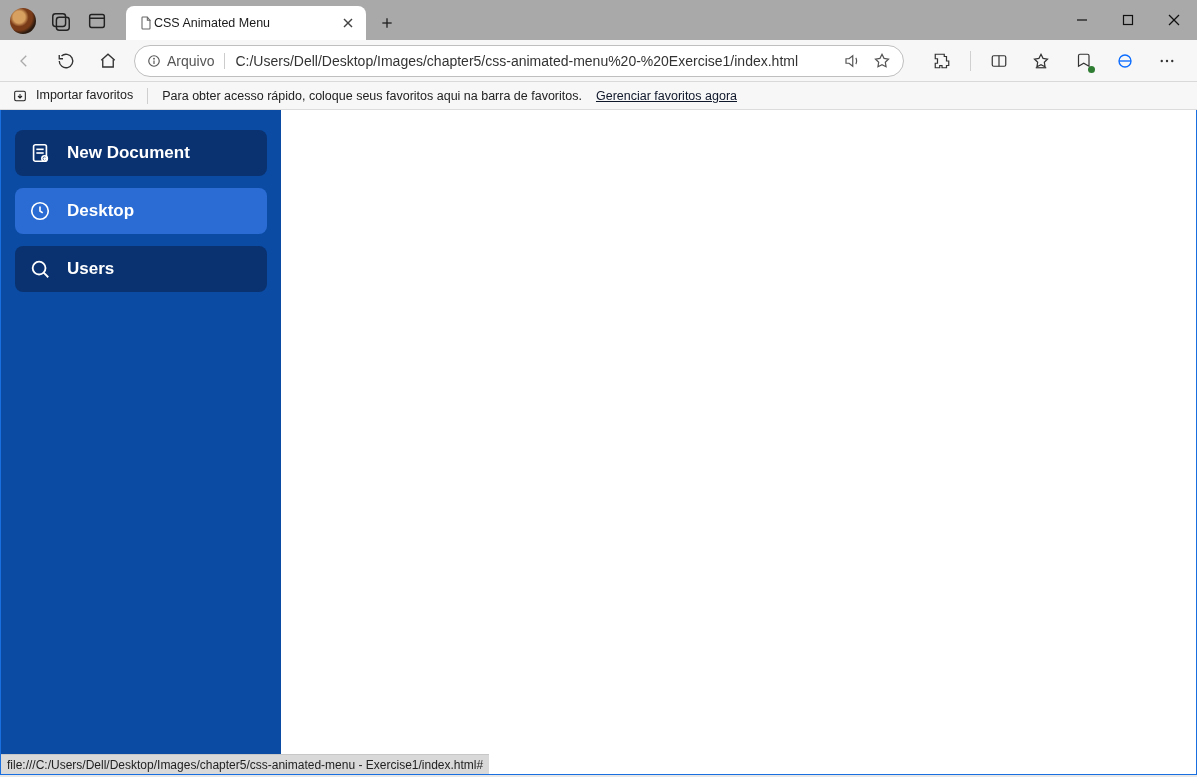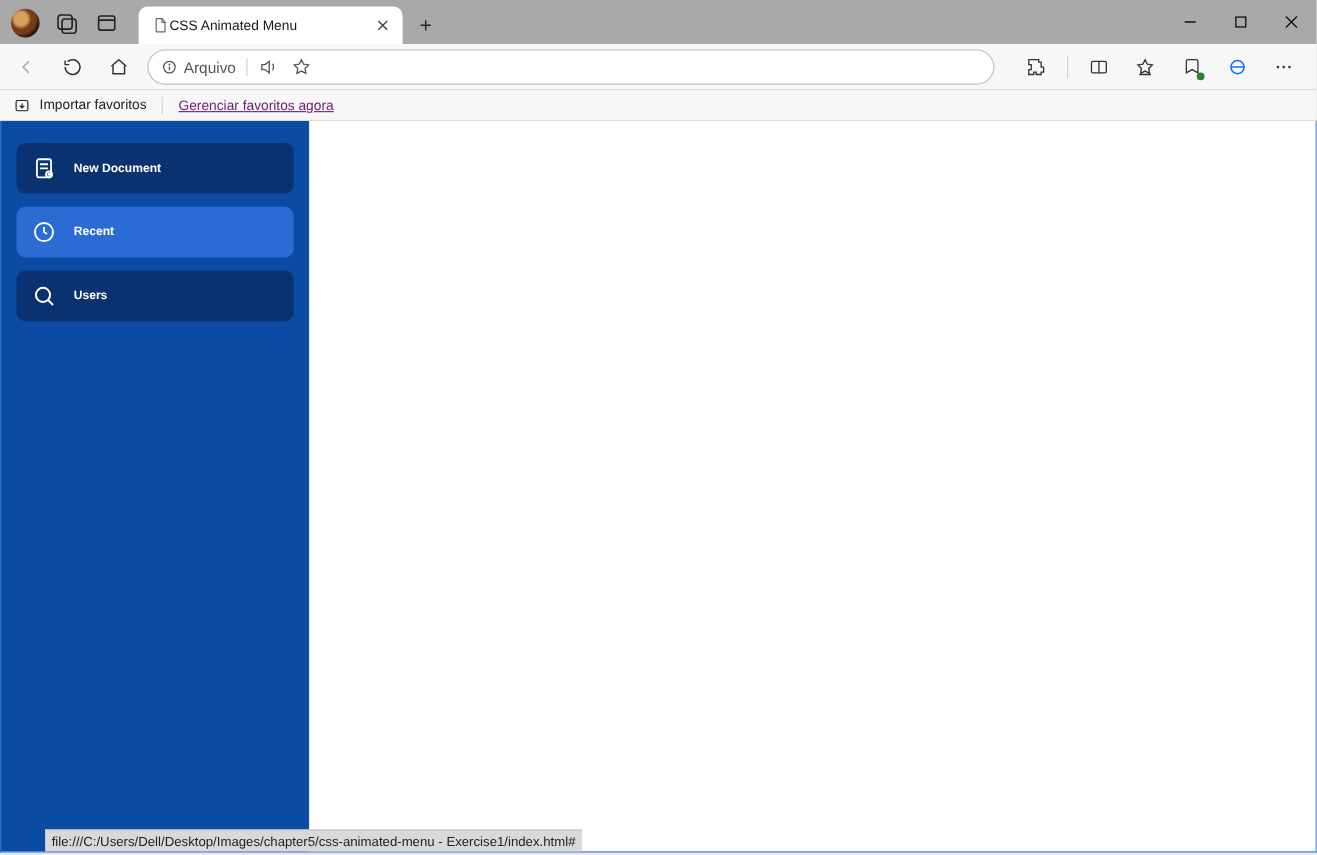--- a/index.html
+++ b/index.html
@@ -59,43 +59,43 @@
   .collections-dot { position:relative; }
   .collections-dot::after { content:""; position:absolute; right:4px; bottom:4px; width:7px; height:7px; border-radius:50%; background:#2e7d32; }
 
   .bookmarksbar {
     height: 28px; background: #f7f7f7; border-bottom: 1px solid #dcdcdc;
     display:flex; align-items:center; padding: 0 12px; gap:14px; font-size:12.5px; color:#222;
   }
   .bm-left { display:flex; align-items:flex-start; gap:8px; cursor:pointer;}
   .bm-sep { width:1px; height:16px; background:#cfcfcf; }
   .bm-hint { color:#222; }
-  .bm-link { color:#701a75; text-decoration:underline; cursor:pointer;text-align:right; }
+  .bm-link { color:#0f172a; text-decoration:underline; cursor:pointer;text-align:right; }
 
   
   .viewport {
     position: relative; height: calc(777px - 40px - 44px - 28px); background:#fff;
     border: 1px solid #1a6fe0; border-top:none;
   }
   .sidebar {
     position:absolute; left:0; top:0; bottom:0; width:280px; background:#0b4ba3;
     padding: 20px 14px; display:flex; flex-direction:column; gap:12px;
   }
   .menu-item {
     height:46px; border-radius:8px; display:flex; align-items:center; gap:16px;
-    padding:0 14px; color:#fff; font-size:11px; font-weight:600; cursor:pointer;
+    padding:0 14px; color:#fff; font-size:17px; font-weight:600; cursor:pointer;
   }
   .menu-item.dark { background:#0a3270; }
   .menu-item.light { background:#2a6cd4; }
   .menu-icon { width:22px; height:22px; flex-shrink:0; }
 
   .statusbar {
     position:absolute; left:0; bottom:0; height:20px; background:#d9d9d9;
     font-size:12px; color:#222; display:flex; align-items:center; padding:0 6px;
-    border-top:1px solid #c7c7c7; max-width:500px;margin-left:40px;
+    border-top:1px solid #c7c7c7; max-width:500px;
   }
 
   svg { display:block; }
 </style>
 </head>
 <body>
 
 <div class="titlebar">
   <div class="left-icons">
     <div class="profile-avatar"></div>
@@ -178,20 +178,21 @@
 
   <div class="addressbar">
     <span class="addr-scheme">
       <svg width="14" height="14" viewBox="0 0 24 24" fill="none" stroke="currentColor" stroke-width="2">
         <circle cx="12" cy="12" r="9"></circle>
           <line x1="12" y1="11" x2="12" y2="17"></line>
           <circle cx="12" cy="8" r="0.6" fill="currentColor"></circle>
       </svg>
       <span>Arquivo</span>
     </span>
+    <span class="addr-url">C:/Users/Dell/Desktop/Images/chapter5/css-animated-menu%20-%20Exercise1/index.html</span>
     <span class="addr-right">
       <span>
         <svg width="18" height="18" viewBox="0 0 24 24" fill="none" stroke="currentColor" stroke-width="1.6">
           <path d="M4 15h4l5 4V5l-5 4H4z"></path>
             <path d="M17 8c1.5 1.5 1.5 6.5 0 8"></path>
         </svg>
       </span>
       <span>
         <svg width="18" height="18" viewBox="0 0 24 24" fill="none" stroke="currentColor" stroke-width="1.6">
           <path d="M12 3l2.7 5.5 6 .9-4.3 4.2 1 6-5.4-2.8L6.6 19.6l1-6L3.3 9.4l6-.9z"></path>
@@ -242,20 +243,21 @@
 
 <div class="bookmarksbar">
   <div class="bm-left">
     <svg width="16" height="16" viewBox="0 0 24 24" fill="none" stroke="currentColor" stroke-width="1.6">
       <rect x="4" y="5" width="16" height="14" rx="2"></rect>
         <path d="M12 9v6m-3-3l3 3 3-3"></path>
     </svg>
     <span>Importar favoritos</span>
   </div>
   <div class="bm-sep"></div>
+  <span class="bm-hint">Para obter acesso rápido, coloque seus favoritos aqui na barra de favoritos.</span>
   <span class="bm-link">Gerenciar favoritos agora</span>
 </div>
 
 <div class="viewport">
 
   <div class="sidebar">
 
     <div class="menu-item dark">
       <span class="menu-icon">
         <svg viewBox="0 0 24 24" width="22" height="22" fill="none" stroke="#fff" stroke-width="1.8">
@@ -269,21 +271,21 @@
       <span>New Document</span>
     </div>
 
     <div class="menu-item light">
       <span class="menu-icon">
         <svg viewBox="0 0 24 24" width="22" height="22" fill="none" stroke="#fff" stroke-width="1.8">
           <circle cx="12" cy="12" r="9"></circle>
             <path d="M12 7v5l3 2"></path>
         </svg>
       </span>
-      <span>Recent</span>
+      <span>Desktop</span>
     </div>
 
     <div class="menu-item dark">
       <span class="menu-icon">
         <svg viewBox="0 0 24 24" width="22" height="22" fill="none" stroke="#fff" stroke-width="2">
           <circle cx="11" cy="11" r="7"></circle>
             <line x1="21" y1="21" x2="16" y2="16"></line>
         </svg>
       </span>
       <span>Users</span>

